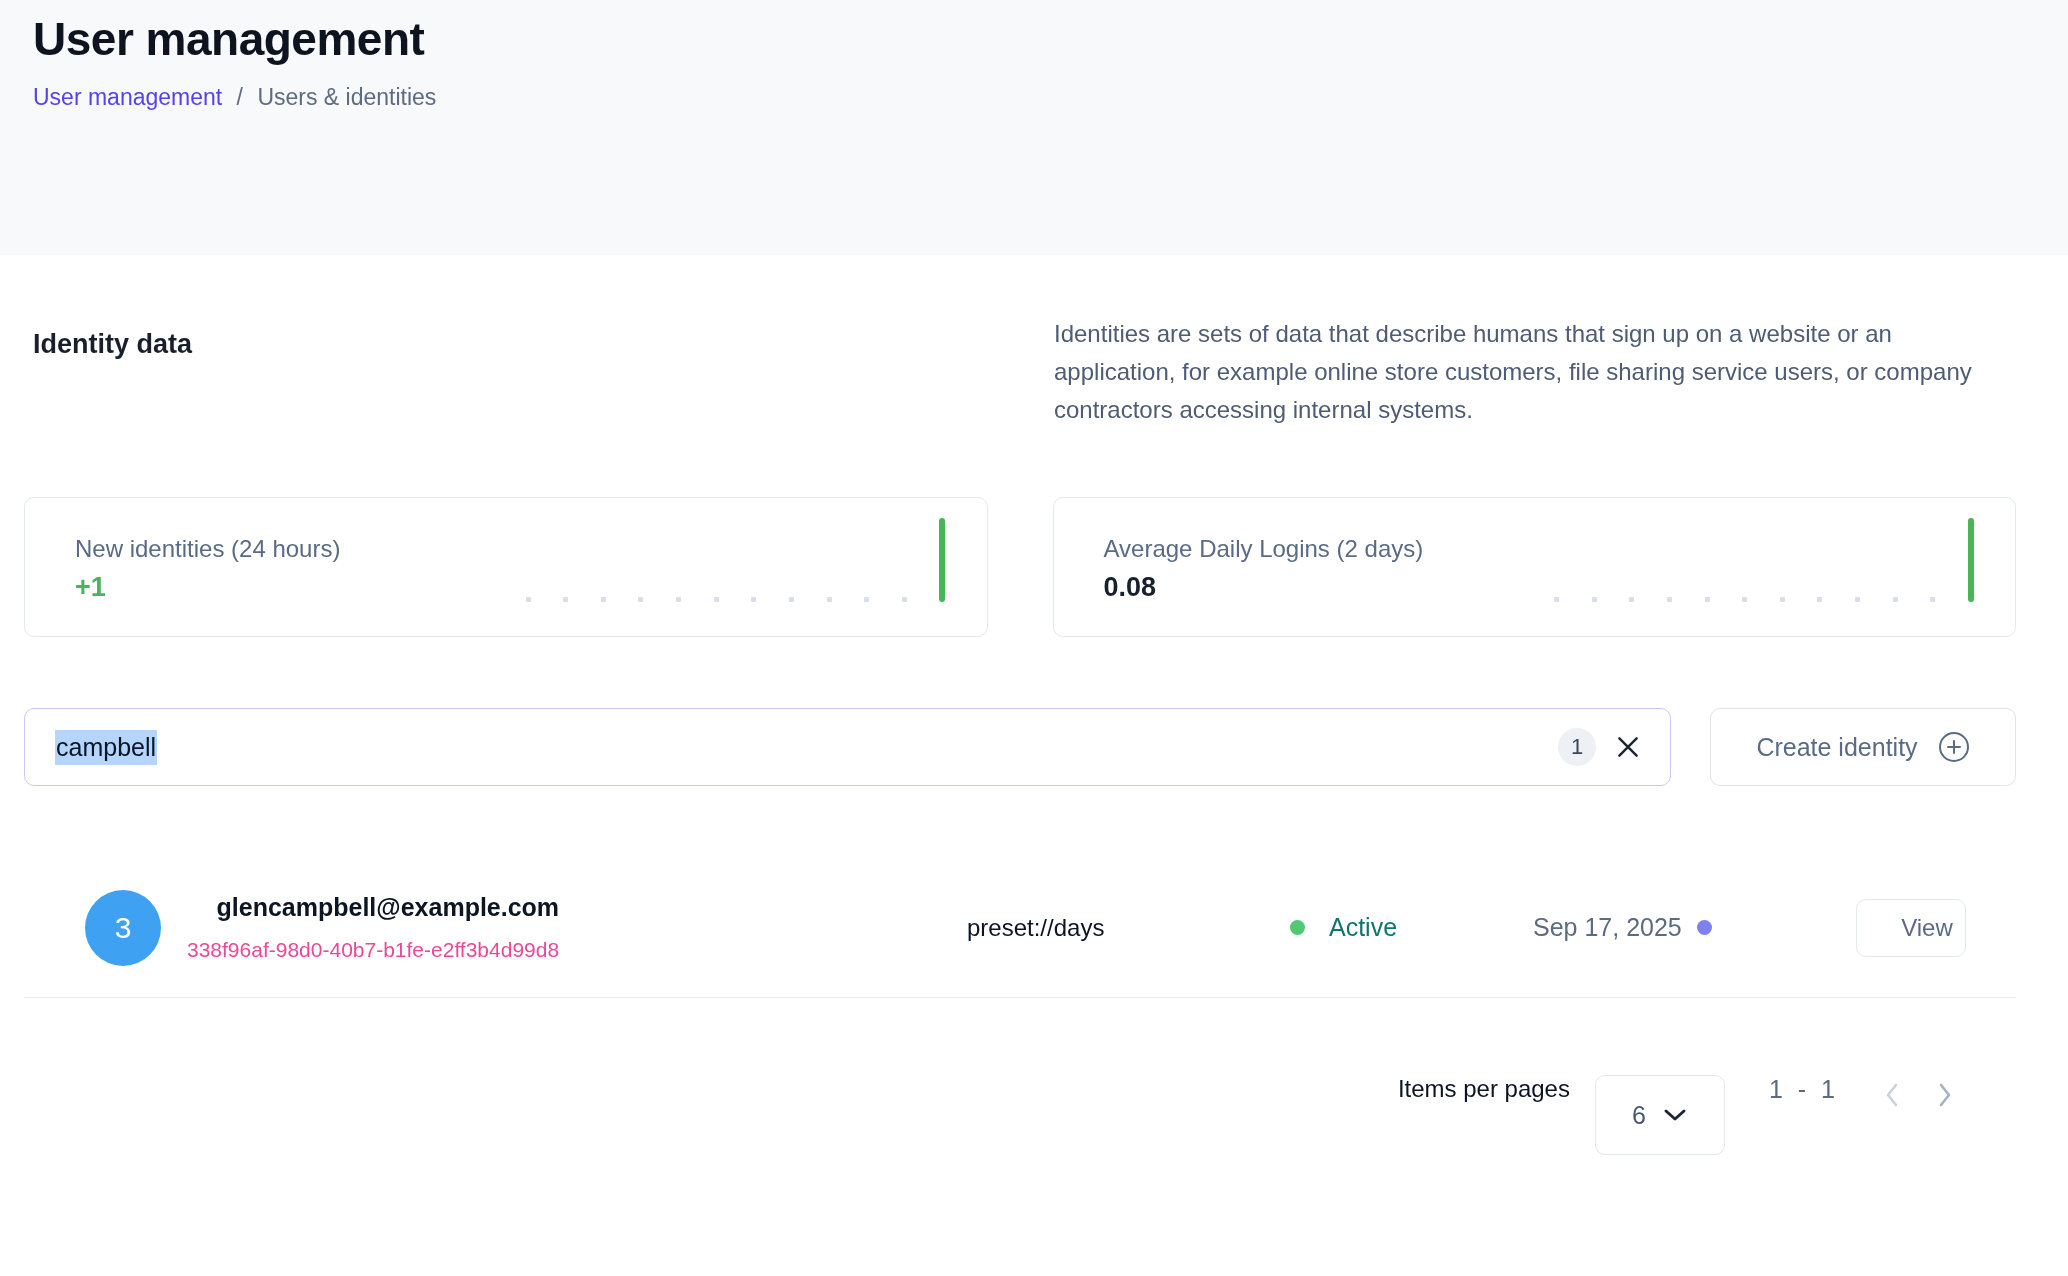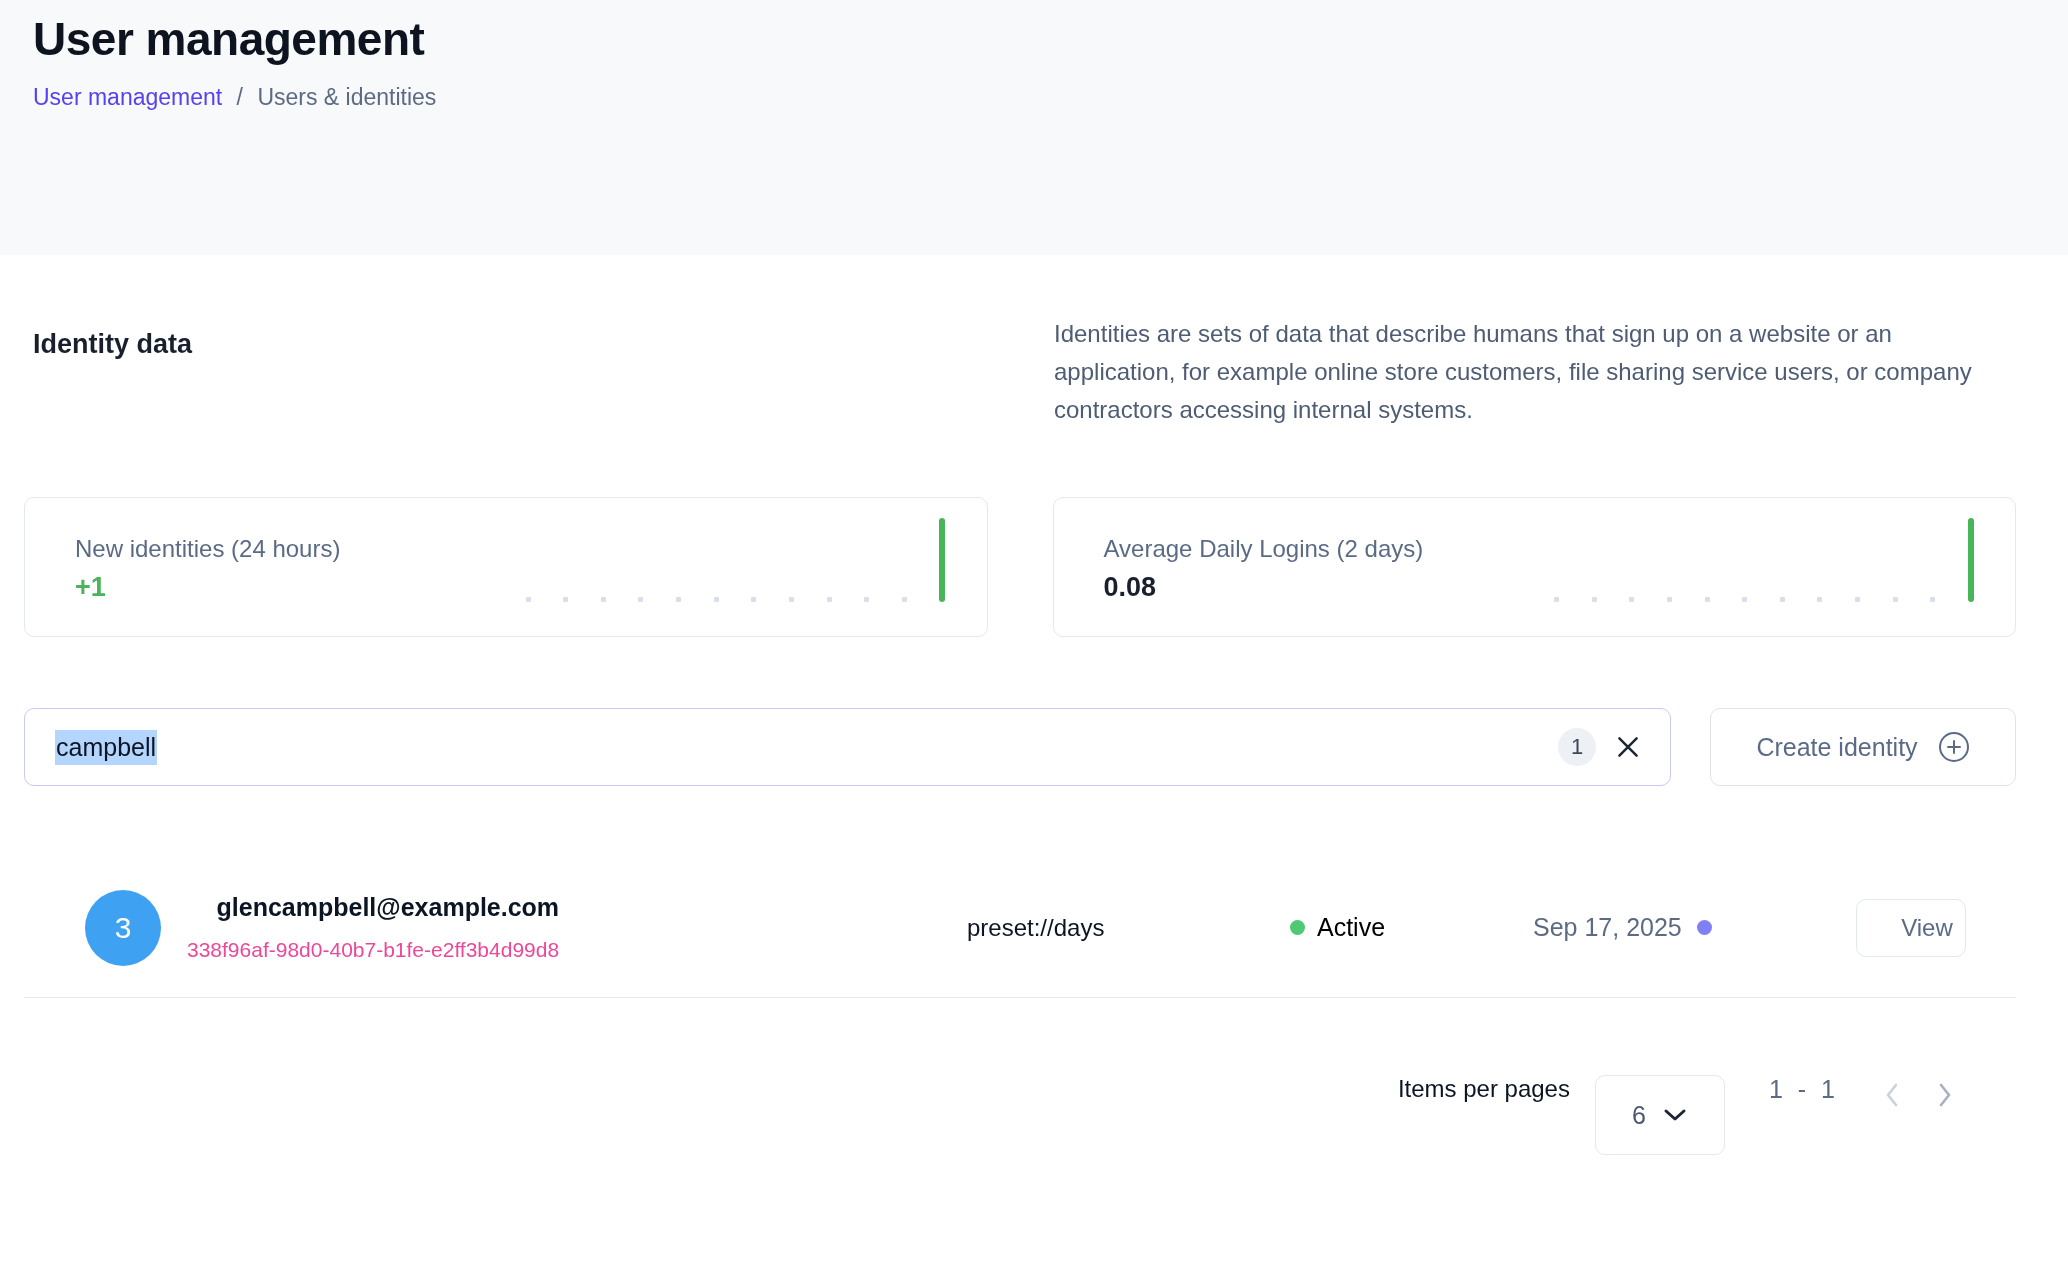--- a/index.html
+++ b/index.html
@@ -55,21 +55,21 @@
     color:#5b6b85; }
   .cell.first { padding-left:61px; }
   .t-body { height:140px; border-bottom:1px solid #e7ebf0; background:#fff; }
   .name-cell { display:flex; align-items:center; padding-left:61px; }
   .avatar { width:76px; height:76px; border-radius:50%; background:#3fa1f2; color:#fff;
     font-size:30px; display:flex; align-items:center; justify-content:center; flex:0 0 auto; }
   .name-texts { margin-left:26px; display:flex; flex-direction:column; gap:16px;align-items:flex-end; }
   .email { font-size:25px; font-weight:700; color:#0c1524; }
   .uuid { font-size:21px; color:#ec4899; }
   .schema-cell { font-size:24px; color:#0c1524; }
-  .state-cell { display:flex; align-items:center; gap:12px; font-size:25px; color:#000000; }
+  .state-cell { display:flex; align-items:center; gap:24px; font-size:25px; color:#0f766e; }
   .dot { width:15px; height:15px; border-radius:50%; }
   .dot.green { background:#4fc973; }
   .dot.purple { background:#7e80f3; }
   .created-cell { display:flex; align-items:center; gap:15px; font-size:25px; color:#5d6b82; }
   .view-btn { justify-self:end; margin-right:50px; width:110px; height:58px; background:#fff;
     border:1px solid #e3e7ee; border-radius:10px; font-size:24px; color:#5b6b85;
     font-family:inherit; cursor:pointer;padding-left:32px; }
 
   
   .pagination { margin-top:77px; display:flex; align-items:flex-start; justify-content:flex-end;

